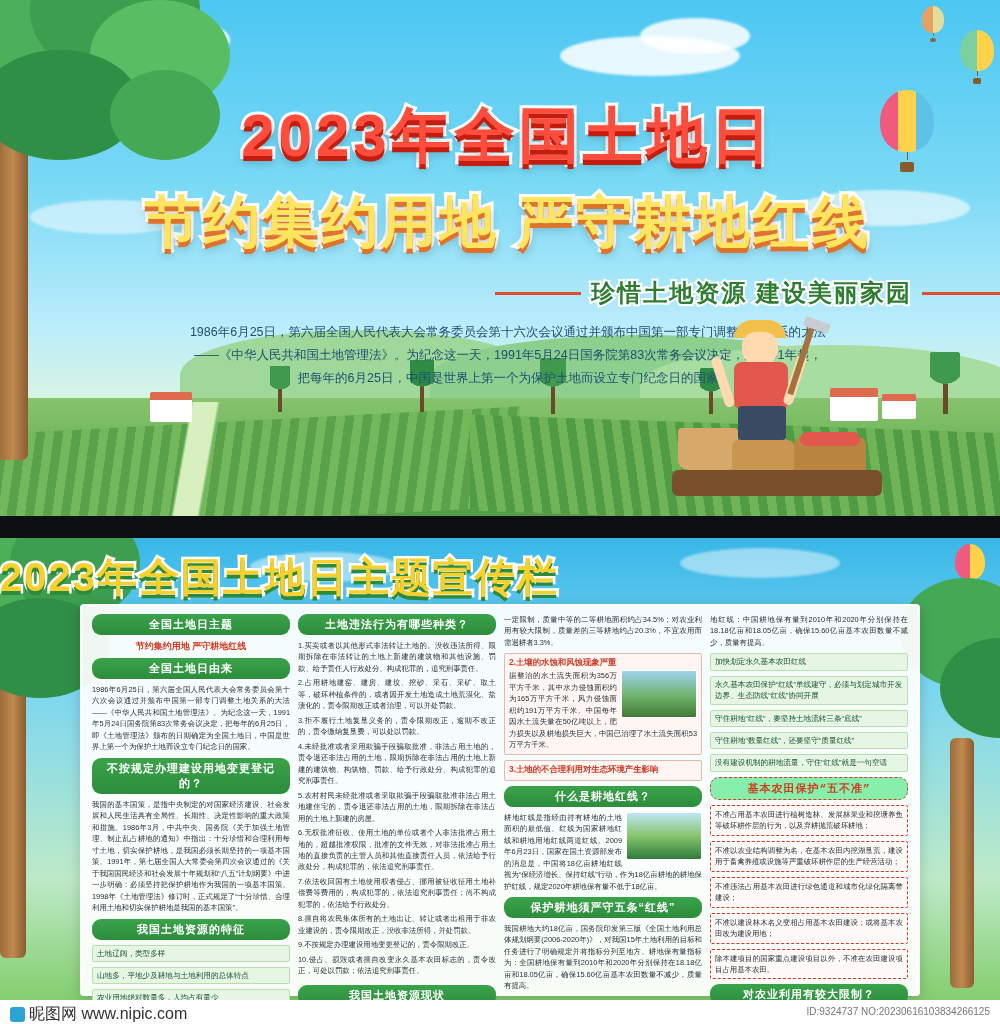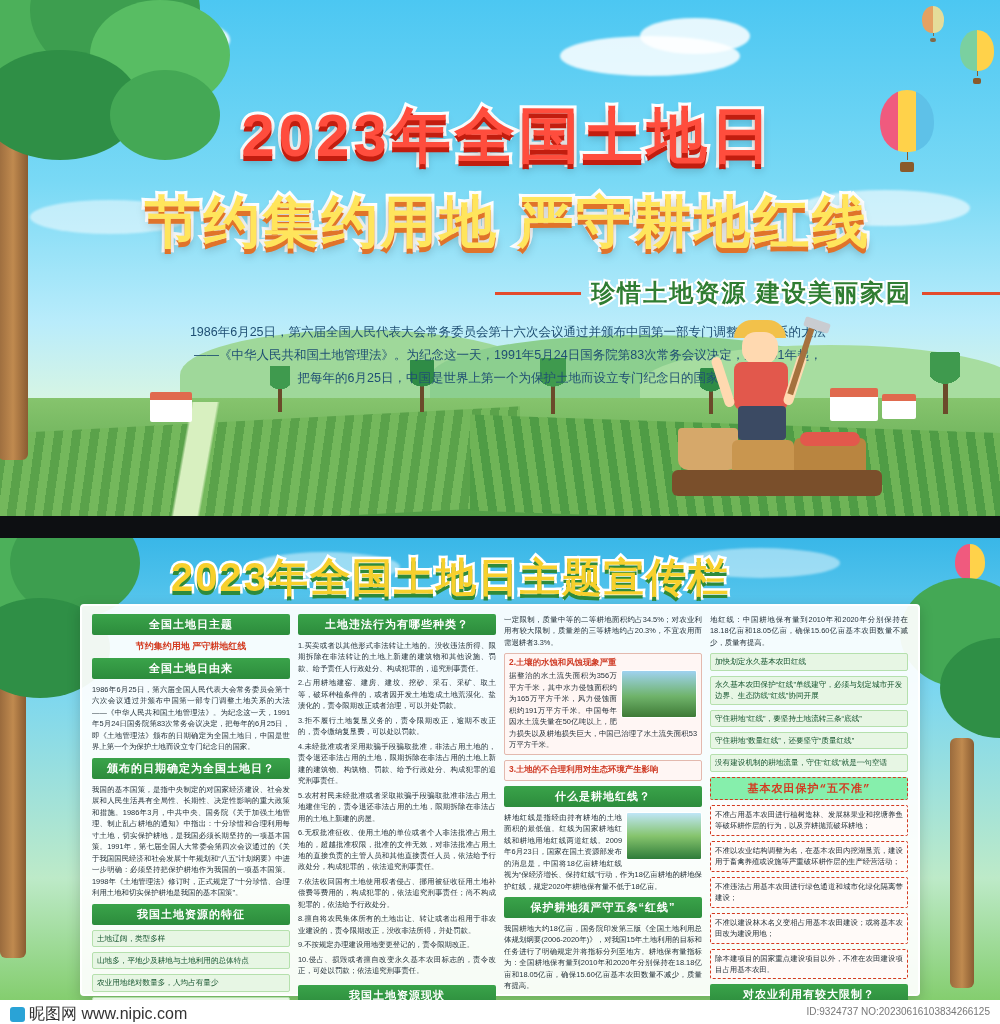--- a/index.html
+++ b/index.html
@@ -57,35 +57,35 @@
   
   .divider{position:absolute;left:0;top:516px;width:1000px;height:22px;background:#0d0f12;}
 
   
   .bottom{
     position:absolute;left:0;top:538px;width:1000px;height:486px;
     background:linear-gradient(#39b7e8 0%,#7ad6f1 30%,#bdeac8 70%,#79c85d 100%);
     overflow:hidden;
   }
   .bottom-title{
-    position:absolute;left:0;top:12px;width:901px;text-align:center;
+    position:absolute;left:0;top:12px;width:901px;text-align:left;
     font-size:40px;font-weight:bold;letter-spacing:2px;color:#f7d02c;
     -webkit-text-stroke:5px #ffffff;paint-order:stroke fill;
     text-shadow:0 4px 0 #2e8b3c;
   }
   .board{
     position:absolute;left:80px;top:66px;width:840px;height:392px;
     background:rgba(255,255,255,.93);border:2px solid #ffffff;border-radius:4px;
     box-shadow:0 4px 14px rgba(0,0,0,.18);
     display:flex;gap:8px;padding:8px 10px;box-sizing:border-box;
   }
   .col{flex:1;display:flex;flex-direction:column;gap:5px;min-width:0;}
   .hdr{
     background:linear-gradient(#3aa34a,#2c8c3c);color:#fff;font-size:11px;font-weight:bold;
-    text-align:center;padding:3px 4px;border-radius:2px;letter-spacing:1px;
+    text-align:center;padding:3px 4px;border-radius:9px;letter-spacing:1px;
   }
   .hdr.ghost{background:#86efac;color:#d33a20;border:1px dashed #d33a20;font-weight:bold;font-family:Liberation Mono, monospace;}
   .body-txt{font-size:7.4px;line-height:1.55;color:#1e2b33;text-align:justify;}
   .body-txt p{margin:0 0 3px;}
   .tag{
     font-size:7.6px;line-height:1.5;color:#14532d;background:#e7f6e4;border:1px solid #b5e0ad;
     padding:2px 4px;border-radius:2px;
   }
   .numbox{border:1px solid #e3b9ae;background:#fff6f4;padding:3px 4px;border-radius:2px;}
   .numhdr{font-size:8.4px;font-weight:bold;color:#cf3a24;margin-bottom:2px;}
@@ -215,21 +215,21 @@
 
     <div class="bottom-title">2023年全国土地日主题宣传栏</div>
 
     <div class="board">
 
       <div class="col">
         <div class="hdr">全国土地日主题</div>
         <div style="text-align:center;font-size:9px;font-weight:bold;color:#d33a20;">节约集约用地 严守耕地红线</div>
         <div class="hdr">全国土地日由来</div>
         <div class="body-txt">1986年6月25日，第六届全国人民代表大会常务委员会第十六次会议通过并颁布中国第一部专门调整土地关系的大法——《中华人民共和国土地管理法》。为纪念这一天，1991年5月24日国务院第83次常务会议决定，把每年的6月25日，即《土地管理法》颁布的日期确定为全国土地日，中国是世界上第一个为保护土地而设立专门纪念日的国家。</div>
-        <div class="hdr">颁布的日期确定为全国土地日？</div>
+        <div class="hdr">不按规定办理建设用地变更登记的？</div>
         <div class="body-txt">我国的基本国策，是指中央制定的对国家经济建设、社会发展和人民生活具有全局性、长期性、决定性影响的重大政策和措施。1986年3月，中共中央、国务院《关于加强土地管理、制止乱占耕地的通知》中指出：十分珍惜和合理利用每寸土地，切实保护耕地，是我国必须长期坚持的一项基本国策。1991年，第七届全国人大常委会第四次会议通过的《关于我国国民经济和社会发展十年规划和“八五”计划纲要》中进一步明确：必须坚持把保护耕地作为我国的一项基本国策。1998年《土地管理法》修订时，正式规定了“十分珍惜、合理利用土地和切实保护耕地是我国的基本国策”。</div>
         <div class="hdr">我国土地资源的特征</div>
         <div class="tag">土地辽阔，类型多样</div>
         <div class="tag">山地多，平地少及耕地与土地利用的总体特点</div>
         <div class="tag">农业用地绝对数量多，人均占有量少</div>
         <div class="tag">宜林地较多，宜农地较少；后备的土地资源不足</div>
         <div class="tag">土地资源分布不平衡，生产力地区间差异显著</div>
       </div>
 
       <div class="col">

